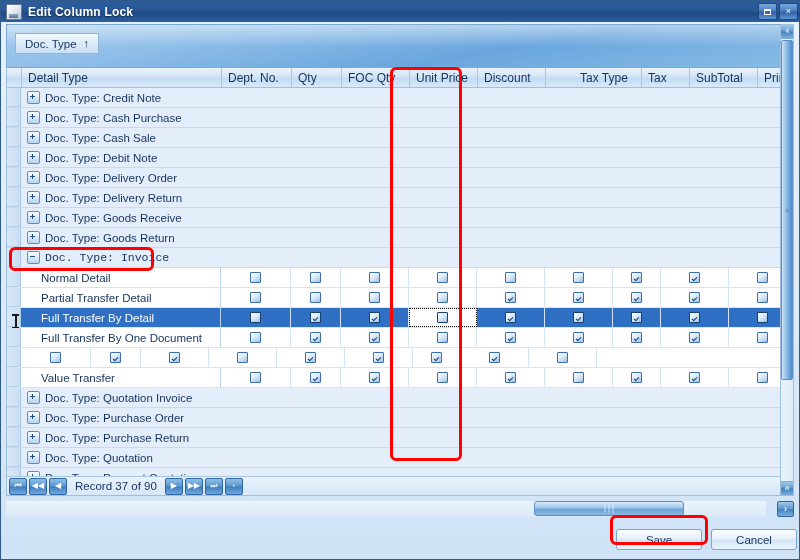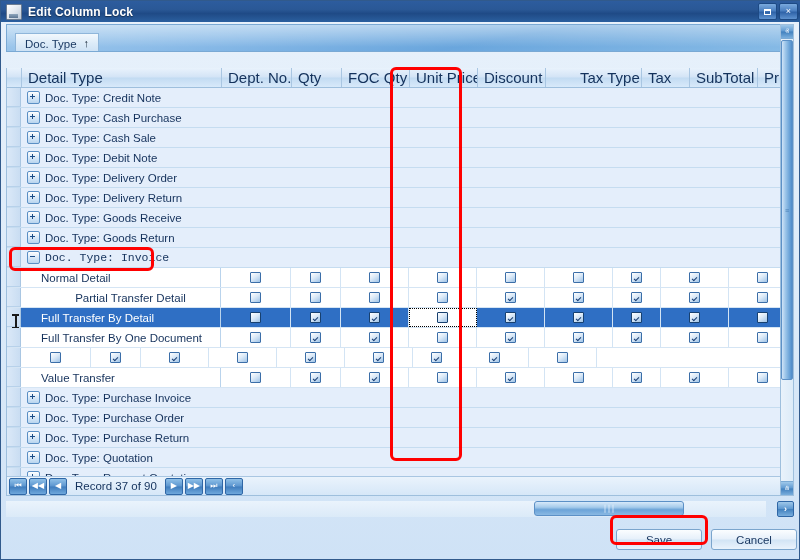--- a/index.html
+++ b/index.html
@@ -45,21 +45,21 @@
     border:1px solid #1d4madeup;border:1px solid #1d4a85;border-radius:2px;
     display:flex;align-items:center;justify-content:center;
     color:#fff;font-size:9px;line-height:1;
   }
   .win-btn .glyph-max{
     width:7px;height:6px;border:1.5px solid #fff;border-top-width:2.5px;box-sizing:border-box;
   }
 
   
   .groupbar{
-    position:absolute;left:5px;top:23px;width:782px;height:28px;
+    position:absolute;left:5px;top:23px;width:782px;height:44px;
     background:linear-gradient(170deg,#a6cdee 0%,#8cbce8 30%,#6aa6dd 62%,#87bbe6 100%);
     border:1px solid #7aa9d4;
     box-sizing:border-box;
     overflow:hidden;
   }
   .groupbar:before{
     content:"";position:absolute;left:0;right:0;top:0;height:22px;
     background:linear-gradient(180deg,rgba(255,255,255,.45),rgba(255,255,255,0));
   }
   .group-chip{
@@ -84,21 +84,21 @@
     display:flex;height:20px;
     background:linear-gradient(180deg,#e9f2fc 0%,#d3e4f6 48%,#c2dbf2 52%,#d8e9fa 100%);
     border-bottom:1px solid #9ebfdd;
     box-sizing:border-box;
   }
   .hcell{
     display:flex;align-items:center;
     padding-left:6px;
     border-right:1px solid #a9c6e2;
     box-sizing:border-box;
-    font-size:15px;color:#14325c;
+    font-size:12px;color:#14325c;
     overflow:hidden;white-space:nowrap;
   }
   .indent-head{width:14px;flex:0 0 14px;border-right:1px solid #a9c6e2;}
   .rows{position:relative;}
   .row{
     display:flex;height:20px;box-sizing:border-box;
     border-bottom:1px solid #c5dcf0;
     background:#e4eefb;
   }
   .row.detail{background:#ffffff;border-bottom:1px solid #d5e5f4;}
@@ -386,21 +386,21 @@
           </div>
           <div class="cell" style="width: 68px; flex: 0 0 68px;">
             <div class="chk on"></div>
           </div>
           <div class="cell" style="width: 68px; flex: 0 0 68px;">
             <div class="chk"></div>
           </div>
         </div>
         <div class="row detail">
           <div class="rowhdr"></div>
-          <div class="cell-label" style="width: 200px; flex: 0 0 200px; justify-content: center;">
+          <div class="cell-label" style="width: 200px; flex: 0 0 200px;">
             <span>Partial Transfer Detail</span>
           </div>
           <div class="cell" style="width: 70px; flex: 0 0 70px;">
             <div class="chk"></div>
           </div>
           <div class="cell" style="width: 50px; flex: 0 0 50px;">
             <div class="chk"></div>
           </div>
           <div class="cell" style="width: 68px; flex: 0 0 68px;">
             <div class="chk"></div>
@@ -550,21 +550,21 @@
             <div class="chk on"></div>
           </div>
           <div class="cell" style="width: 68px; flex: 0 0 68px;">
             <div class="chk"></div>
           </div>
         </div>
         <div class="row group">
           <div class="rowhdr"></div>
           <div class="cell-label" style="width: 200px; flex: 0 0 200px;">
             <span class="expander plus"></span>
-            <span>Doc. Type: Purchase Invoice</span>
+            <span>Doc. Type: Quotation Invoice</span>
           </div>
           <div class="cell-span"></div>
         </div>
         <div class="row group">
           <div class="rowhdr"></div>
           <div class="cell-label" style="width: 200px; flex: 0 0 200px;">
             <span class="expander plus"></span>
             <span>Doc. Type: Purchase Order</span>
           </div>
           <div class="cell-span"></div>

